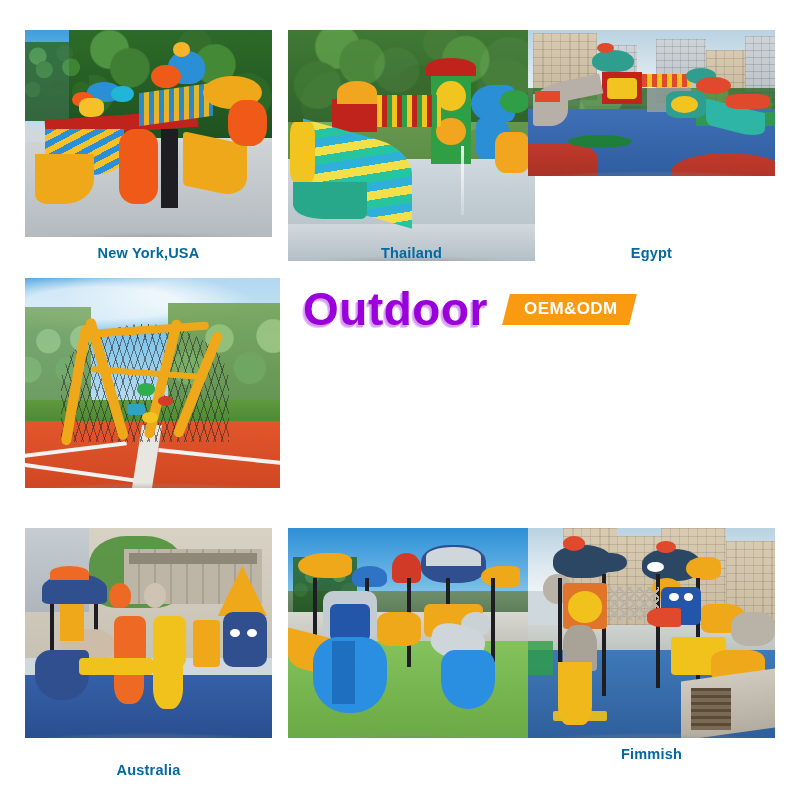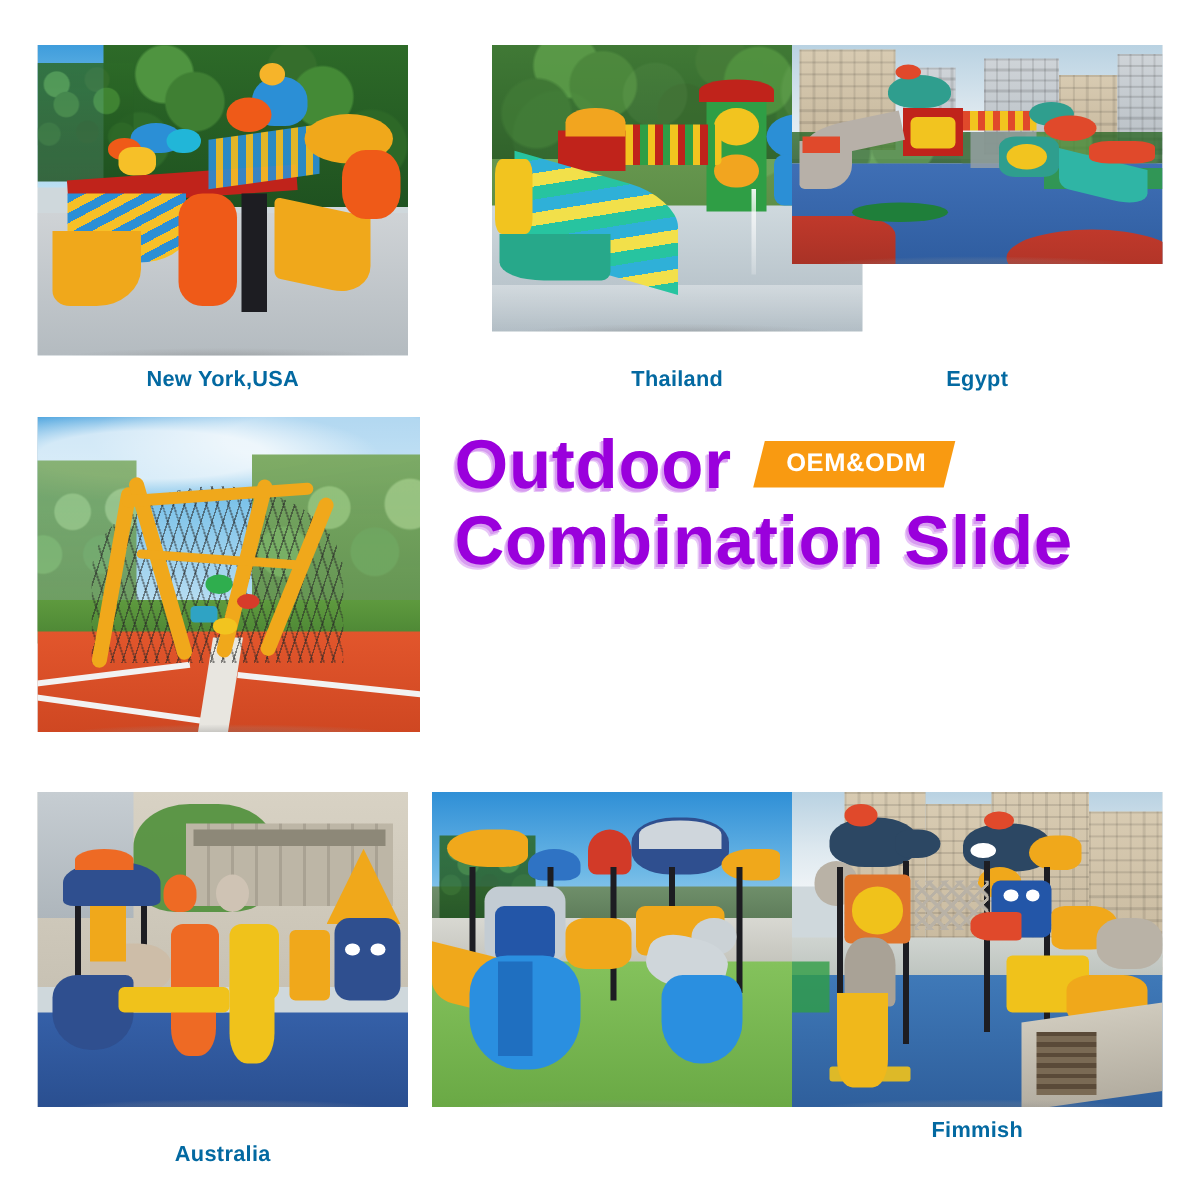--- a/index.html
+++ b/index.html
@@ -149,21 +149,21 @@
         <div class="lay" style="left:38%;top:48%;width:16%;height:36%;background:#ef5a18;border-radius:16px;"></div>
         <div class="lay" style="left:55%;top:48%;width:7%;height:38%;background:#1d1d22;"></div>
         <div class="lay" style="left:64%;top:52%;width:26%;height:26%;background:#f0a81b;border-radius:4px 0 40% 4px;transform:skewY(12deg);"></div>
         <div class="lay" style="left:72%;top:22%;width:24%;height:16%;background:#f0a81b;border-radius:50%;"></div>
         <div class="lay" style="left:82%;top:34%;width:16%;height:22%;background:#ef5a18;border-radius:40%;"></div>
       </div>
     </div>
     <div class="cap" style="top:215px;">New York,USA</div>
   </div>
 
-  <div class="card" style="left:288px; top:30px; width:247px; height:191px;margin-left:40px;">
+  <div class="card" style="left:288px; top:30px; width:247px; height:231px;">
     <div class="photo">
       <div class="scene">
         <div class="lay treelight" style="left:0;top:0;width:100%;height:58%;"></div>
         <div class="lay treewall" style="left:0;top:0;width:100%;height:40%;opacity:.75;"></div>
         <div class="lay floor-wet" style="left:0;bottom:0;width:100%;height:44%;"></div>
         <div class="lay" style="left:0;bottom:0;width:100%;height:16%;background:linear-gradient(rgba(255,255,255,.35),rgba(255,255,255,.05));"></div>
 
         <div class="lay" style="left:58%;top:18%;width:16%;height:40%;background:#2f9e45;"></div>
         <div class="lay" style="left:60%;top:22%;width:12%;height:13%;background:#f2c41f;border-radius:50%;"></div>
         <div class="lay" style="left:60%;top:38%;width:12%;height:12%;background:#f2a51f;border-radius:50%;"></div>
@@ -253,21 +253,20 @@
         <div class="lay" style="left:46%;top:64%;width:6%;height:5%;background:#f2c41f;border-radius:50%;"></div>
       </div>
     </div>
   </div>
 
   <div class="head" style="left:303px; top:286px; width:480px;">
     <div style="display:flex; align-items:center; gap:18px;">
       <div class="title-line" style="font-size:46px;">Outdoor</div>
       <div class="badge"><span>OEM&amp;ODM</span></div>
     </div>
-    <div class="title-line" style="font-size:46px; margin-top:4px;">Combination Slide</div>
   </div>
 
 
   <div class="card" style="left:25px; top:528px; width:247px; height:210px;">
     <div class="photo">
       <div class="scene">
         <div class="lay" style="left:0;top:0;width:100%;height:62%;background:linear-gradient(#d8d2c4,#c8c2b4);"></div>
         <div class="lay" style="left:0;top:0;width:26%;height:40%;background:linear-gradient(#c6cdd2,#aeb6bc);"></div>
         <div class="lay" style="left:26%;top:4%;width:38%;height:34%;background:#4f8f3a;border-radius:40% 40% 30% 30%;opacity:.9;"></div>
         <div class="lay" style="left:40%;top:10%;width:56%;height:26%;background:repeating-linear-gradient(90deg,#bdb6a6 0 14px,#a9a293 14px 16px);"></div>

